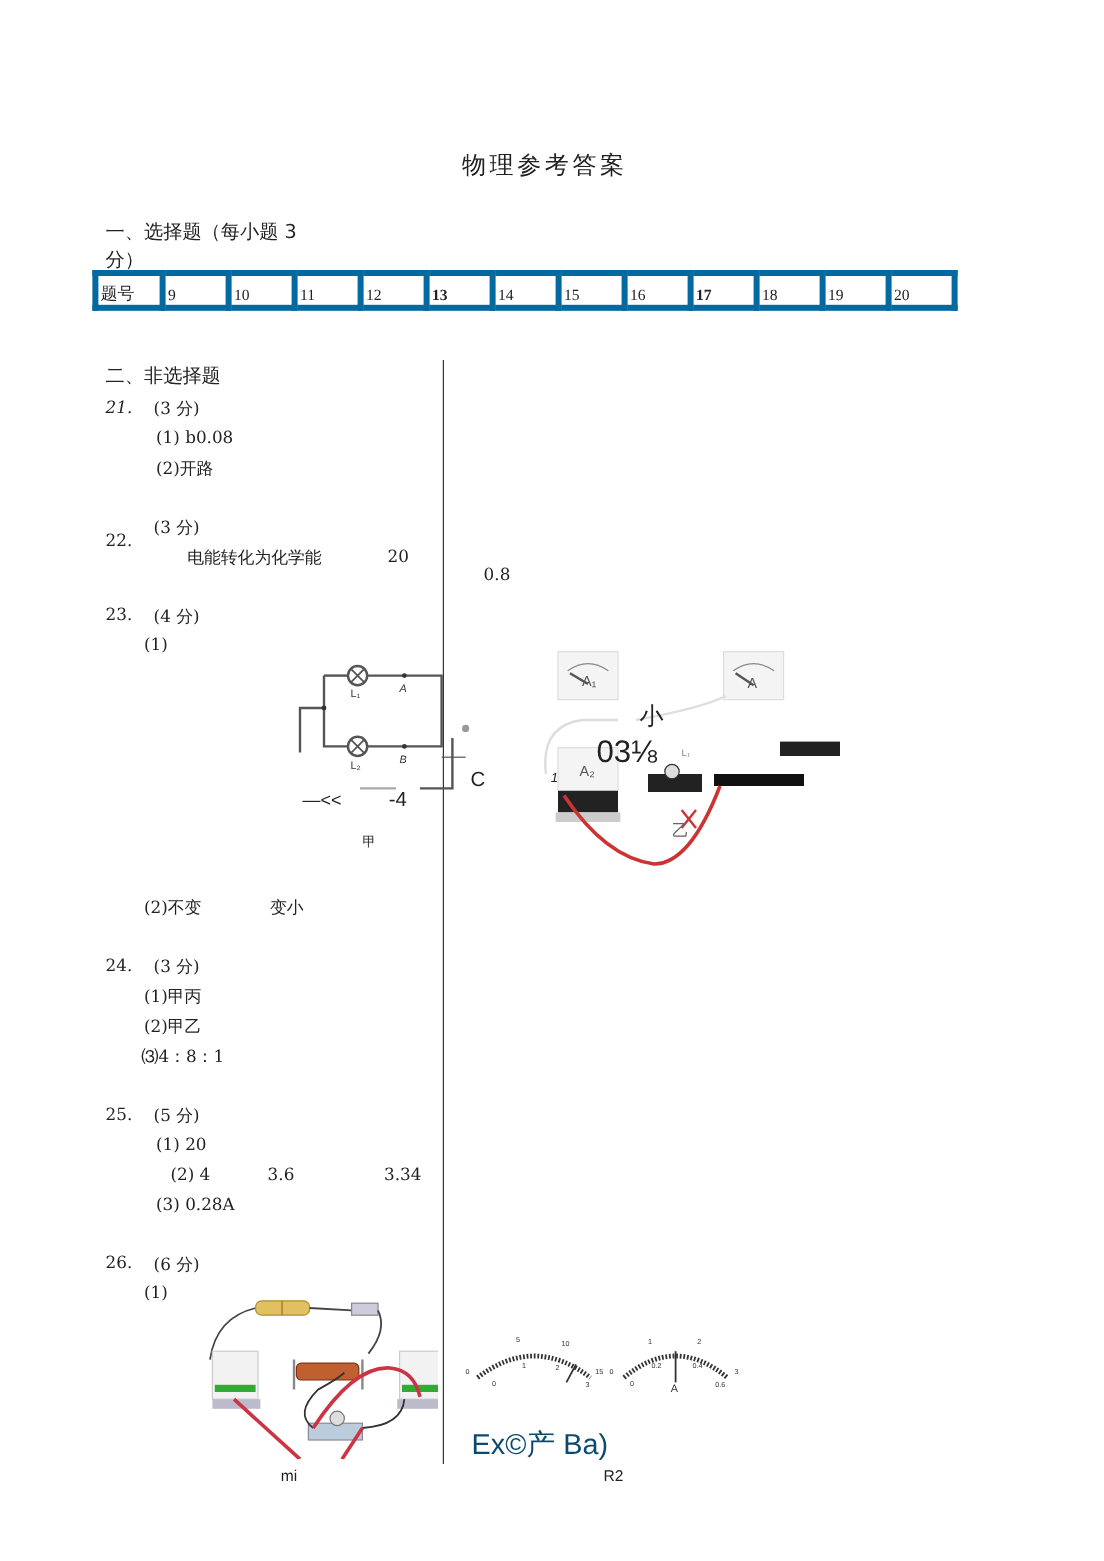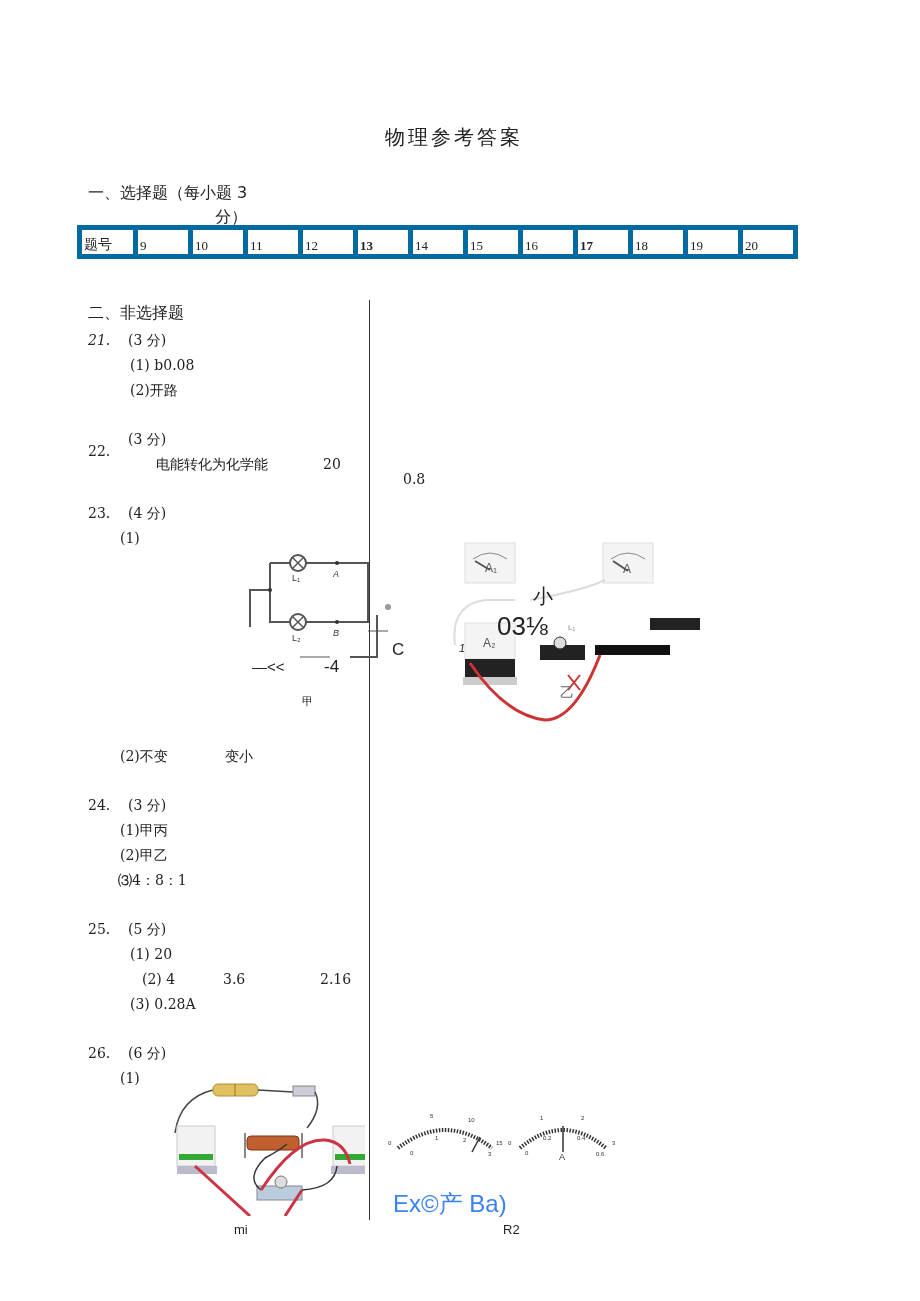--- a/index.html
+++ b/index.html
@@ -1,20 +1,20 @@
 <!DOCTYPE html>
 <html><head>
 <meta charset="utf-8">
 <style>
   html, body { margin: 0; padding: 0; background: #ffffff; }
   body { width: 920px; height: 1301px; position: relative; overflow: hidden;
          font-family: "DejaVu Serif", "Liberation Serif", serif; color: #222; }
   .abs { position: absolute; white-space: nowrap; }
   .title { left: 385px; top: 124px; font-size: 20px; letter-spacing: 3px; }
-  .sec1 { left: 88px; top: 181px; font-size: 16px; line-height: 24px; font-family: "DejaVu Sans", sans-serif; text-align: right; }
+  .sec1 { left: 88px; top: 181px; font-size: 16px; line-height: 24px; font-family: "DejaVu Sans", sans-serif; }
   .sec1 .l2 { display: block; }
   table.ans { position: absolute; left: 77px; top: 225px; border-collapse: collapse;
               font-size: 13px; }
   table.ans td { border: 5px solid #0369a1; height: 24px; padding: 0 0 0 2px; vertical-align: bottom; }
   table.ans td.hd { width: 49px; font-size: 14px; }
   table.ans td.c { width: 48px; font-family: "Liberation Serif", serif; }
   table.ans tr.r2 td.c { font-family: "Liberation Sans", sans-serif; font-size: 12px; }
   table.ans td.b { font-weight: bold; }
   .divider { left: 369px; top: 300px; width: 1px; height: 920px; background: #333; }
   .t { font-size: 14px; }
@@ -151,21 +151,21 @@
 <div class="abs t" style="left:128px;top:797px;">(3 分)</div>
 <div class="abs t" style="left:120px;top:822px;">(1)甲丙</div>
 <div class="abs t" style="left:120px;top:847px;">(2)甲乙</div>
 <div class="abs t" style="left:118px;top:872px;">⑶4：8：1</div>
 
 <div class="abs t" style="left:88px;top:921px;">25.</div>
 <div class="abs t" style="left:128px;top:921px;">(5 分)</div>
 <div class="abs t" style="left:130px;top:946px;">(1)  20</div>
 <div class="abs t" style="left:142px;top:971px;">(2)  4</div>
 <div class="abs t" style="left:223px;top:971px;">3.6</div>
-<div class="abs t" style="left:320px;top:971px;">2.16</div>
+<div class="abs t" style="left:320px;top:971px;">3.34</div>
 <div class="abs t" style="left:130px;top:996px;">(3)  0.28A</div>
 
 <div class="abs t" style="left:88px;top:1045px;">26.</div>
 <div class="abs t" style="left:128px;top:1045px;">(6 分)</div>
 <div class="abs t" style="left:120px;top:1070px;">(1)</div>
 
 <svg class="diag" style="left:165px;top:1078px;" width="200" height="138" viewBox="0 0 200 138">
   <path d="M10 55 Q15 20 48 12" stroke="#444" fill="none" stroke-width="1.5"></path>
   <g>
     <rect x="48" y="6" width="45" height="12" rx="5" fill="#e0c060" stroke="#b09030"></rect>
@@ -226,14 +226,14 @@
     <text x="163" y="40" font-size="6" fill="#333">0.2</text>
     <text x="197" y="40" font-size="6" fill="#333">0.4</text>
     <text x="216" y="56" font-size="6" fill="#333">0.6</text>
     <line x1="183" y1="26" x2="183" y2="52" stroke="#333" stroke-width="1.5"></line>
     <text x="179" y="60" font-size="9" fill="#333">A</text>
   </g>
   <text x="74" y="88" font-size="8" fill="#666">甲</text>
   <text x="178" y="90" font-size="8" fill="#666">乙</text>
 </svg>
 
-<div class="abs sans" style="left:393px;top:1188px;font-size:24px;color:#3b82f6;">Ex©产 Ba)</div>
+<div class="abs sans" style="left:393px;top:1188px;font-size:24px;color:#0c4a6e;">Ex©产 Ba)</div>
 <div class="abs sans" style="left:503px;top:1222px;font-size:13px;">R2</div>
 
 </body></html>

